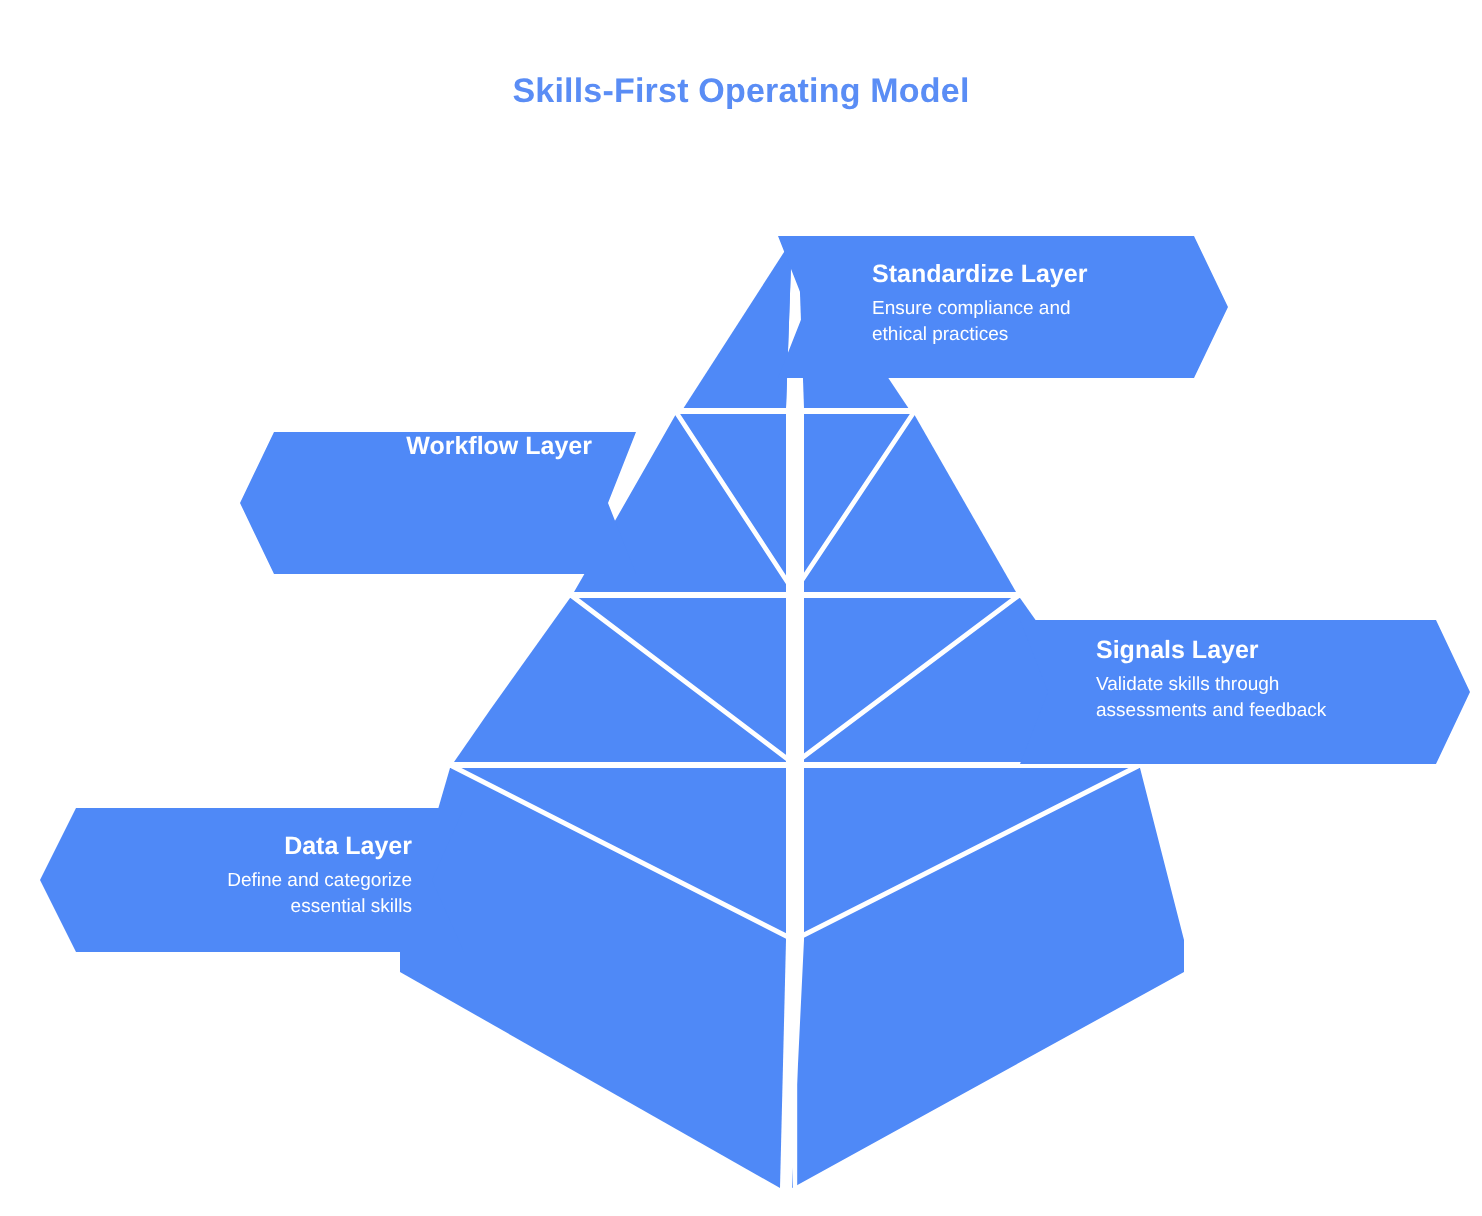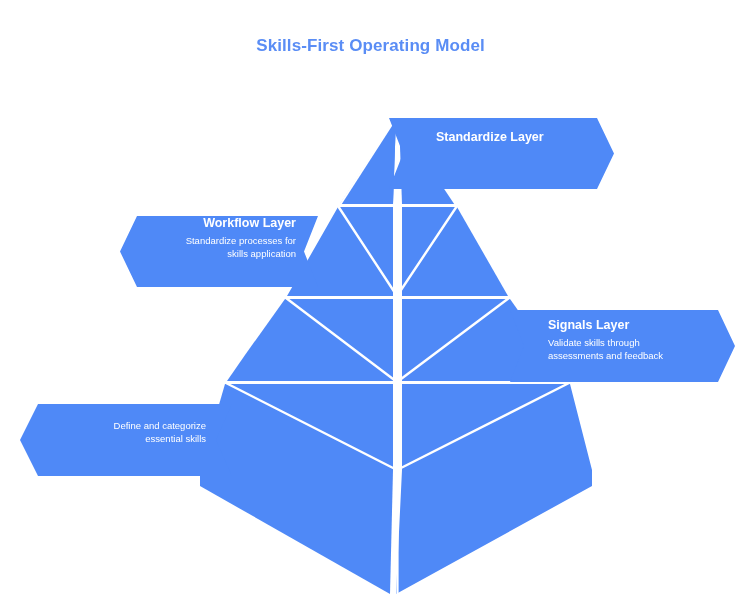--- a/index.html
+++ b/index.html
@@ -138,41 +138,42 @@
 
     <g stroke="#ffffff" fill="none" stroke-width="2" stroke-linejoin="round">
       <polyline points="396,118 340,205"></polyline>
       <polyline points="398,118 456,205"></polyline>
     </g>
   </svg>
 
   <div class="callout" id="callout-governance" style="background:#4f89f7;
               clip-path: polygon(0 0, 208px 0, 225px 35.5px, 208px 71px, 0 71px, 14px 35.5px);">
     <div class="callout-title">Standardize Layer</div>
+    <div class="callout-desc">
+      <div>Ensure compliance and</div>
+      <div>ethical practices</div>
+    </div>
   </div>
 
   <div class="callout" id="callout-workflow" style="background:#4f89f7;
               clip-path: polygon(17px 0, 198px 0, 184px 35.5px, 198px 71px, 17px 71px, 0 35.5px);">
     <div class="callout-title">Workflow Layer</div>
-    <div class="callout-desc">
-      <div>Standardize processes for</div>
-      <div>skills application</div>
-    </div>
   </div>
 
   <div class="callout" id="callout-signals" style="background:#4f89f7;
               clip-path: polygon(0 0, 208px 0, 225px 36px, 208px 72px, 0 72px, 14px 36px);">
     <div class="callout-title">Signals Layer</div>
     <div class="callout-desc">
       <div>Validate skills through</div>
       <div>assessments and feedback</div>
     </div>
   </div>
 
   <div class="callout" id="callout-data" style="background:#4f89f7;
               clip-path: polygon(18px 0, 212px 0, 196px 36px, 212px 72px, 18px 72px, 0 36px);">
+    <div class="callout-title">Data Layer</div>
     <div class="callout-desc">
       <div>Define and categorize</div>
       <div>essential skills</div>
     </div>
   </div>
 
 </div>
 
 </body></html>

